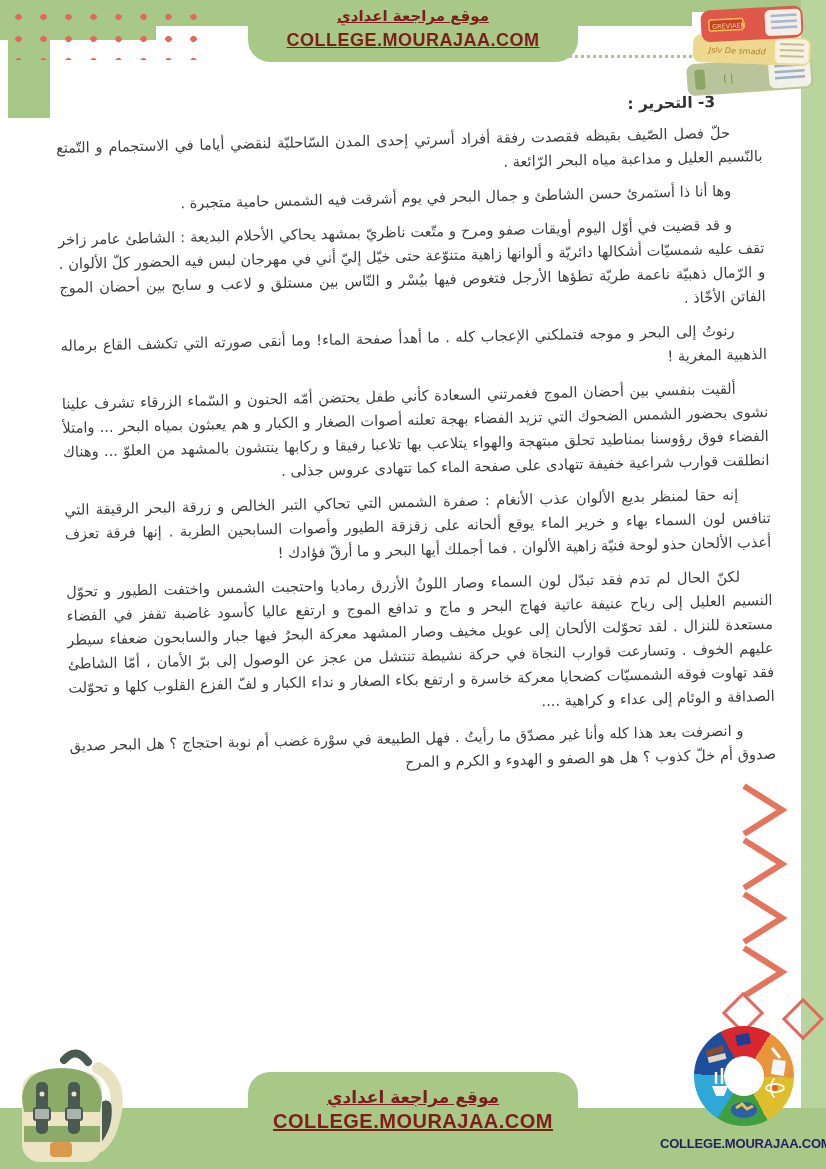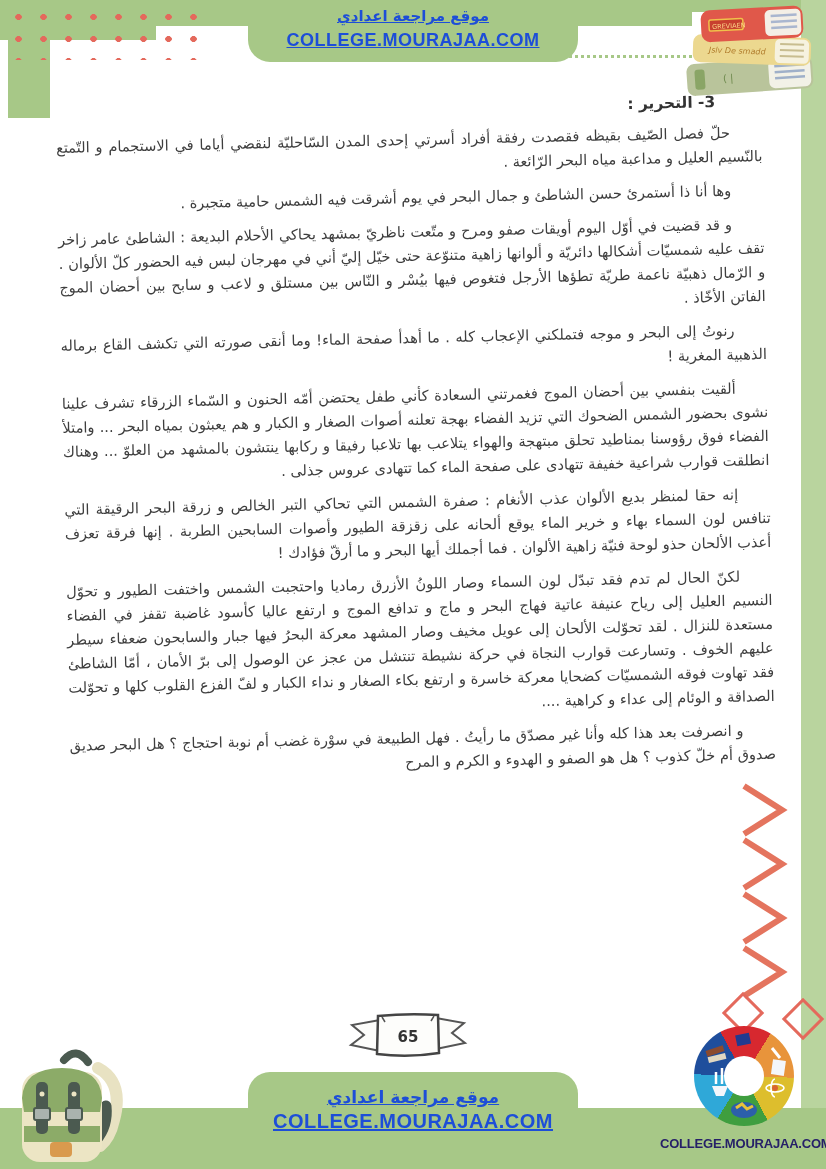--- a/index.html
+++ b/index.html
@@ -15,21 +15,21 @@
   .band-bottom{position:absolute;left:0;top:1108px;width:826px;height:61px;background:var(--green);}
   .dots{position:absolute;left:0;top:2px;width:214px;height:58px;
         background-image:radial-gradient(var(--salmon) 3px, transparent 3.6px);
         background-size:25px 22px;background-position:6px 4px;}
   .dash-line{position:absolute;left:562px;top:55px;width:130px;border-top:3px dotted var(--green);}
 
   
   .banner{position:absolute;left:248px;width:330px;background:var(--green);color:#fff;text-align:center;}
   .banner.top{top:0;height:62px;border-radius:0 0 22px 22px;padding-top:5px;box-sizing:border-box;}
   .banner.bottom{top:1072px;height:97px;border-radius:22px 22px 0 0;padding-top:14px;box-sizing:border-box;}
-  .banner a{color:#1d4ed8;text-decoration:underline;display:block;cursor:pointer;}
+  .banner a{color:#7f1d1d;text-decoration:underline;display:block;cursor:pointer;}
   .banner .ar{font-size:15px;font-weight:bold;line-height:22px;}
   .banner .dom{font-size:18px;font-weight:bold;letter-spacing:.5px;line-height:26px;font-family:"Liberation Sans",sans-serif;}
 
   
   .doc{position:absolute;left:55px;top:92px;width:706px;direction:rtl;
        transform:rotate(-1.3deg);transform-origin:top right;color:#3e3e3e;}
   .doc h3{font-size:15.5px;font-weight:bold;margin:0 0 10px;text-indent:46px;color:#333;}
   .doc p{font-size:14.6px;line-height:24px;margin:0 0 10px;text-align:justify;text-indent:32px;}
 
   
@@ -105,29 +105,20 @@
     <p>حلّ فصل الصّيف بقيظه فقصدت رفقة أفراد أسرتي إحدى المدن السّاحليّة لنقضي أياما في الاستجمام و التّمتع بالنّسيم العليل و مداعبة مياه البحر الرّائعة .</p>
     <p>وها أنا ذا أستمرئ حسن الشاطئ و جمال البحر في يوم أشرقت فيه الشمس حامية متجبرة .</p>
     <p>و قد قضيت في أوّل اليوم أويقات صفو ومرح و متّعت ناظريّ بمشهد يحاكي الأحلام البديعة : الشاطئ عامر زاخر تقف عليه شمسيّات أشكالها دائريّة و ألوانها زاهية متنوّعة حتى خيّل إليّ أني في مهرجان لبس فيه الحضور كلّ الألوان . و الرّمال ذهبيّة ناعمة طريّة تطؤها الأرجل فتغوص فيها بيُسْر و النّاس بين مستلق و لاعب و سابح بين أحضان الموج الفاتن الأخّاذ .</p>
     <p>رنوتُ إلى البحر و موجه فتملكني الإعجاب كله . ما أهدأ صفحة الماء! وما أنقى صورته التي تكشف القاع برماله الذهبية المغرية !</p>
     <p>ألقيت بنفسي بين أحضان الموج فغمرتني السعادة كأني طفل يحتضن أمّه الحنون و السّماء الزرقاء تشرف علينا نشوى بحضور الشمس الضحوك التي تزيد الفضاء بهجة تعلنه أصوات الصغار و الكبار و هم يعبثون بمياه البحر ... وامتلأ الفضاء فوق رؤوسنا بمناطيد تحلق مبتهجة والهواء يتلاعب بها تلاعبا رفيقا و ركابها ينتشون بالمشهد من العلوّ ... وهناك انطلقت قوارب شراعية خفيفة تتهادى على صفحة الماء كما تتهادى عروس جذلى .</p>
     <p>إنه حقا لمنظر بديع الألوان عذب الأنغام : صفرة الشمس التي تحاكي التبر الخالص و زرقة البحر الرقيقة التي تنافس لون السماء بهاء و خرير الماء يوقع ألحانه على زقزقة الطيور وأصوات السابحين الطربة . إنها فرقة تعزف أعذب الألحان حذو لوحة فنيّة زاهية الألوان . فما أجملك أيها البحر و ما أرقّ فؤادك !</p>
     <p>لكنّ الحال لم تدم فقد تبدّل لون السماء وصار اللونُ الأزرق رماديا واحتجبت الشمس واختفت الطيور و تحوّل النسيم العليل إلى رياح عنيفة عاتية فهاج البحر و ماج و تدافع الموج و ارتفع عاليا كأسود غاضبة تقفز في الفضاء مستعدة للنزال . لقد تحوّلت الألحان إلى عويل مخيف وصار المشهد معركة البحرُ فيها جبار والسابحون ضعفاء سيطر عليهم الخوف . وتسارعت قوارب النجاة في حركة نشيطة تنتشل من عجز عن الوصول إلى برّ الأمان ، أمّا الشاطئ فقد تهاوت فوقه الشمسيّات كضحايا معركة خاسرة و ارتفع بكاء الصغار و نداء الكبار و لفّ الفزع القلوب كلها و تحوّلت الصداقة و الوئام إلى عداء و كراهية ....</p>
     <p>و انصرفت بعد هذا كله وأنا غير مصدّق ما رأيتُ . فهل الطبيعة في سوْرة غضب أم نوبة احتجاج ؟ هل البحر صديق صدوق أم خلّ كذوب ؟ هل هو الصفو و الهدوء و الكرم و المرح</p>
   </div>
 
-  <div class="ribbon">
-    <svg width="120" height="48" viewBox="0 0 120 48">
-      <path d="M32 8 L4 13 L16 23 L3 33 L32 39 Z" fill="#fdfdfb" stroke="#555" stroke-width="2"></path>
-      <path d="M88 6 L116 11 L104 21 L117 31 L88 37 Z" fill="#fdfdfb" stroke="#555" stroke-width="2"></path>
-      <path d="M30 4 Q60 1 90 3 L91 41 Q60 46 29 42 Z" fill="#fdfdfb" stroke="#444" stroke-width="2.5"></path>
-      <path d="M34 5 l3 5 M86 4 l-3 5" stroke="#555" stroke-width="1.5" fill="none"></path>
-      <text x="60" y="30" text-anchor="middle" font-size="15" font-weight="bold" fill="#333" font-family="DejaVu Sans">65</text>
-    </svg>
-  </div>
 
   <div class="chevrons">
     <svg width="66" height="60" viewBox="0 0 66 60">
         <path d="M10 6 L48 30 L10 54" fill="none" stroke="#e4745e" stroke-width="6" stroke-linejoin="miter"></path>
       </svg>
     <svg width="66" height="60" viewBox="0 0 66 60">
         <path d="M10 6 L48 30 L10 54" fill="none" stroke="#e4745e" stroke-width="6"></path>
       </svg>
     <svg width="66" height="60" viewBox="0 0 66 60">
         <path d="M10 6 L48 30 L10 54" fill="none" stroke="#e4745e" stroke-width="6"></path>

